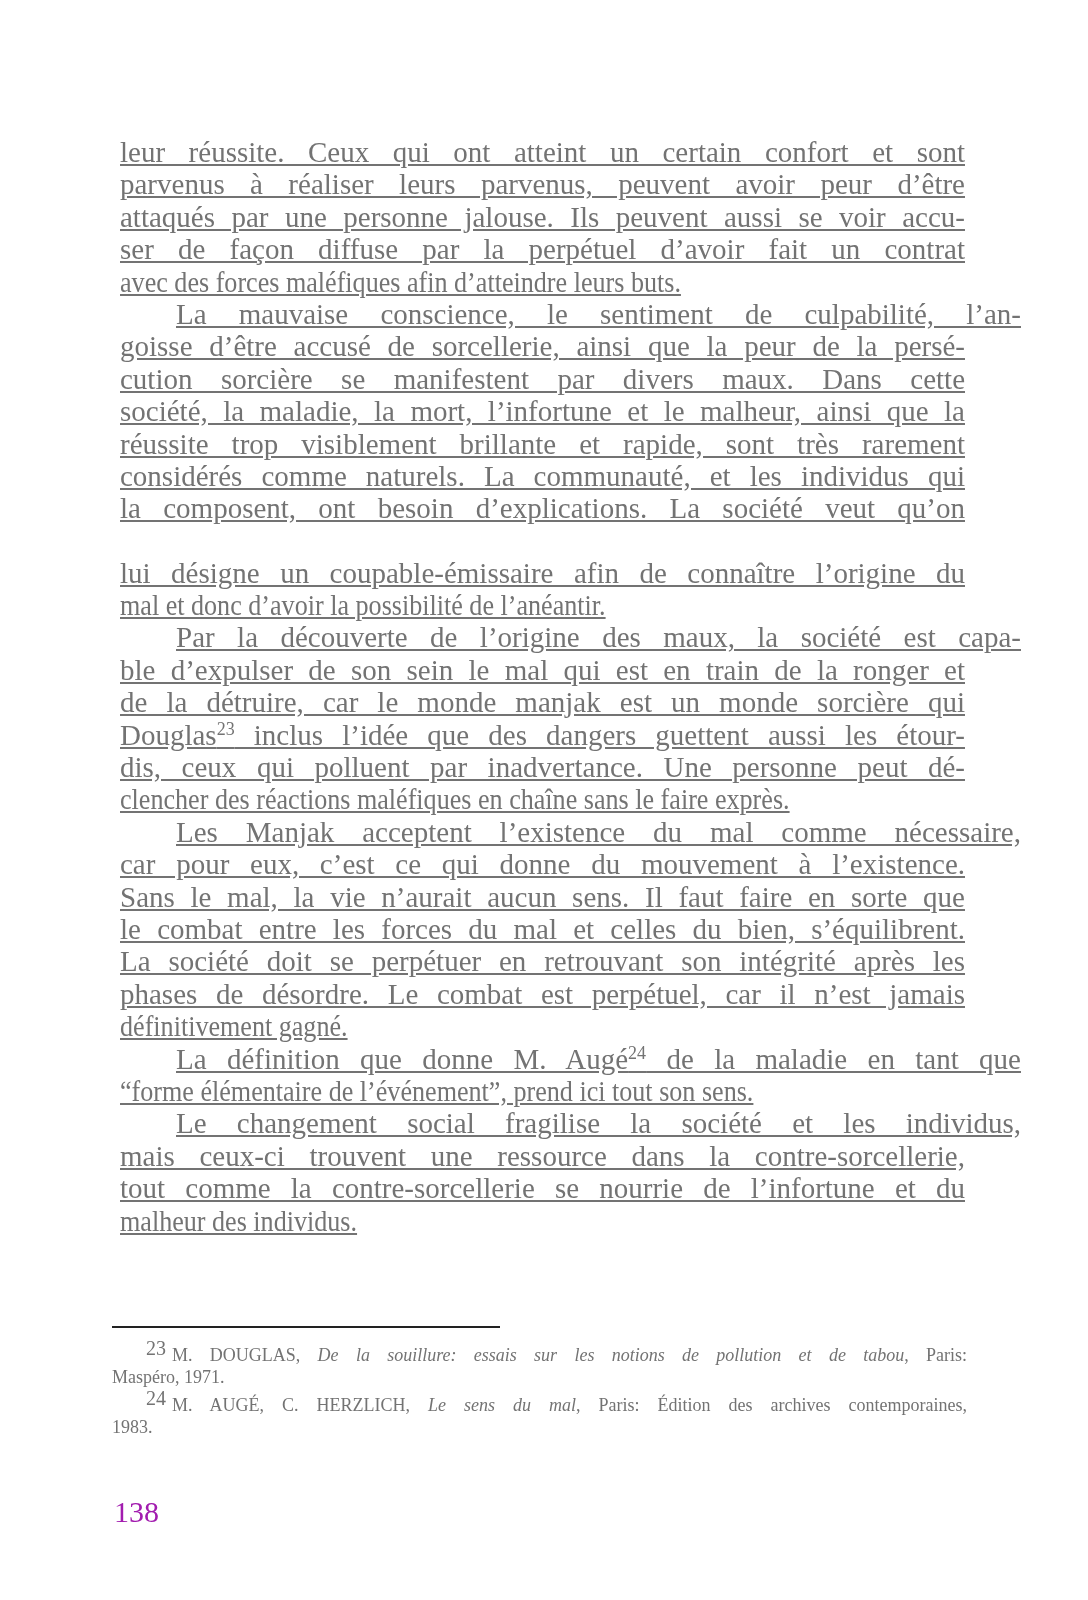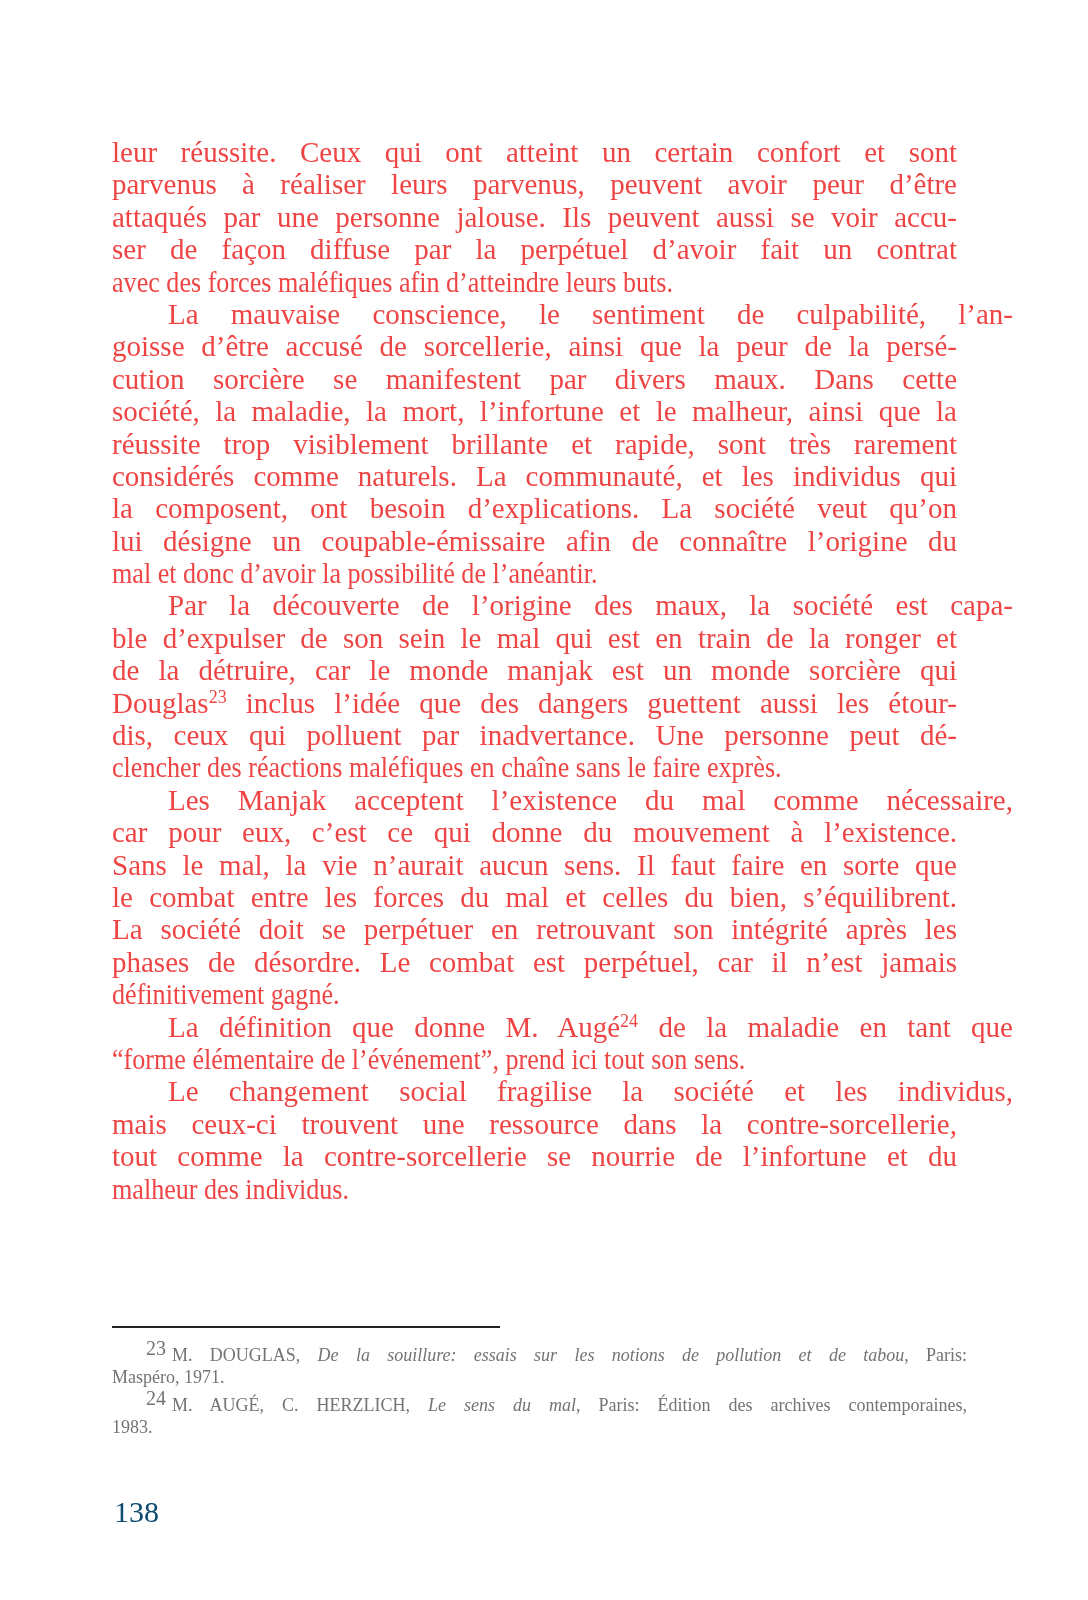--- a/index.html
+++ b/index.html
@@ -1,61 +1,61 @@
 <!DOCTYPE html>
 <html><head>
 <meta charset="utf-8">
 <style>
   html, body { margin: 0; padding: 0; background: #ffffff; }
   body { width: 1088px; height: 1600px; position: relative; overflow: hidden; }
   .page { position: absolute; left: 0; top: 0; width: 1088px; height: 1600px; background: #fff; color: #111; }
   .body-text {
-    position: absolute; left: 112px; top: 136px; width: 845px;
+    position: absolute; left: 120px; top: 136px; width: 845px;
     font-family: "Liberation Serif", "DejaVu Serif", serif;
-    font-size: 29px; line-height: 32.4px; color: #ef4444;
+    font-size: 29px; line-height: 32.4px; color: #737373; text-decoration: underline;
   }
   .line { display: block; white-space: nowrap; text-align: justify; text-align-last: justify; height: 32.4px; transform-origin: left top; }
   .line.last { text-align-last: left; }
   .line.indent { padding-left: 56px; }
   sup { font-size: 18px; line-height: 0; vertical-align: 10px; }
   .rule { position: absolute; left: 112px; top: 1326px; width: 388px; height: 2px; background: #222; }
   .notes {
     position: absolute; left: 112px; top: 1338px; width: 855px;
     font-family: "Liberation Serif", "DejaVu Serif", serif;
     font-size: 18px; line-height: 21.5px; color: #737373;
   }
   .note-line { display: block; white-space: nowrap; text-align: justify; text-align-last: justify; }
   .note-line.last { text-align-last: left; }
   .note-line.indent { padding-left: 34px; }
   .note-num { font-size: 20px; vertical-align: 6px; margin-right: 6px; }
   .page-number {
     position: absolute; left: 114px; top: 1495px;
     font-family: "Liberation Serif", "DejaVu Serif", serif;
-    font-size: 30px; color: #0c4a6e;
+    font-size: 30px; color: #a21caf;
   }
   i { font-style: italic; }
 </style>
 </head>
 <body>
 
 <div class="page">
   <div class="body-text" id="body">
       <span class="line" style="display: block; width: 845px; text-align: justify; text-align-last: justify;">leur réussite. Ceux qui ont atteint un certain confort et sont</span>
       <span class="line" style="display: block; width: 845px; text-align: justify; text-align-last: justify;">parvenus à réaliser leurs parvenus, peuvent avoir peur d’être</span>
       <span class="line" style="display: block; width: 845px; text-align: justify; text-align-last: justify;">attaqués par une personne jalouse. Ils peuvent aussi se voir accu-</span>
       <span class="line" style="display: block; width: 845px; text-align: justify; text-align-last: justify;">ser de façon diffuse par la perpétuel d’avoir fait un contrat</span>
       <span class="line last" style="display: block; width: 845px; text-align: justify; text-align-last: left; transform: scaleX(0.9);">avec des forces maléfiques afin d’atteindre leurs buts.</span>
       <span class="line indent" style="display: block; width: 845px; text-align: justify; text-align-last: justify;">La mauvaise conscience, le sentiment de culpabilité, l’an-</span>
       <span class="line" style="display: block; width: 845px; text-align: justify; text-align-last: justify;">goisse d’être accusé de sorcellerie, ainsi que la peur de la persé-</span>
       <span class="line" style="display: block; width: 845px; text-align: justify; text-align-last: justify;">cution sorcière se manifestent par divers maux. Dans cette</span>
       <span class="line" style="display: block; width: 845px; text-align: justify; text-align-last: justify;">société, la maladie, la mort, l’infortune et le malheur, ainsi que la</span>
       <span class="line" style="display: block; width: 845px; text-align: justify; text-align-last: justify;">réussite trop visiblement brillante et rapide, sont très rarement</span>
       <span class="line" style="display: block; width: 845px; text-align: justify; text-align-last: justify;">considérés comme naturels. La communauté, et les individus qui</span>
       <span class="line" style="display: block; width: 845px; text-align: justify; text-align-last: justify;">la composent, ont besoin d’explications. La société veut qu’on</span>
-      <span class="line" style="display: block; width: 845px; text-align: justify; text-align-last: justify;">lui désigne un coupable-émissaire afin de connaître l’origine du</span>
+      <span class="line" style="display: block; width: 845px; text-align: justify; text-align-last: justify; margin-top: 32px;">lui désigne un coupable-émissaire afin de connaître l’origine du</span>
       <span class="line last" style="display: block; width: 845px; text-align: justify; text-align-last: left; transform: scaleX(0.9);">mal et donc d’avoir la possibilité de l’anéantir.</span>
       <span class="line indent" style="display: block; width: 845px; text-align: justify; text-align-last: justify;">Par la découverte de l’origine des maux, la société est capa-</span>
       <span class="line" style="display: block; width: 845px; text-align: justify; text-align-last: justify;">ble d’expulser de son sein le mal qui est en train de la ronger et</span>
       <span class="line" style="display: block; width: 845px; text-align: justify; text-align-last: justify;">de la détruire, car le monde manjak est un monde sorcière qui</span>
       <span class="line" style="display: block; width: 845px; text-align: justify; text-align-last: justify;">Douglas<sup>23</sup> inclus l’idée que des dangers guettent aussi les étour-</span>
       <span class="line" style="display: block; width: 845px; text-align: justify; text-align-last: justify;">dis, ceux qui polluent par inadvertance. Une personne peut dé-</span>
       <span class="line last" style="display: block; width: 845px; text-align: justify; text-align-last: left; transform: scaleX(0.9);">clencher des réactions maléfiques en chaîne sans le faire exprès.</span>
       <span class="line indent" style="display: block; width: 845px; text-align: justify; text-align-last: justify;">Les Manjak acceptent l’existence du mal comme nécessaire,</span>
       <span class="line" style="display: block; width: 845px; text-align: justify; text-align-last: justify;">car pour eux, c’est ce qui donne du mouvement à l’existence.</span>
       <span class="line" style="display: block; width: 845px; text-align: justify; text-align-last: justify;">Sans le mal, la vie n’aurait aucun sens. Il faut faire en sorte que</span>

